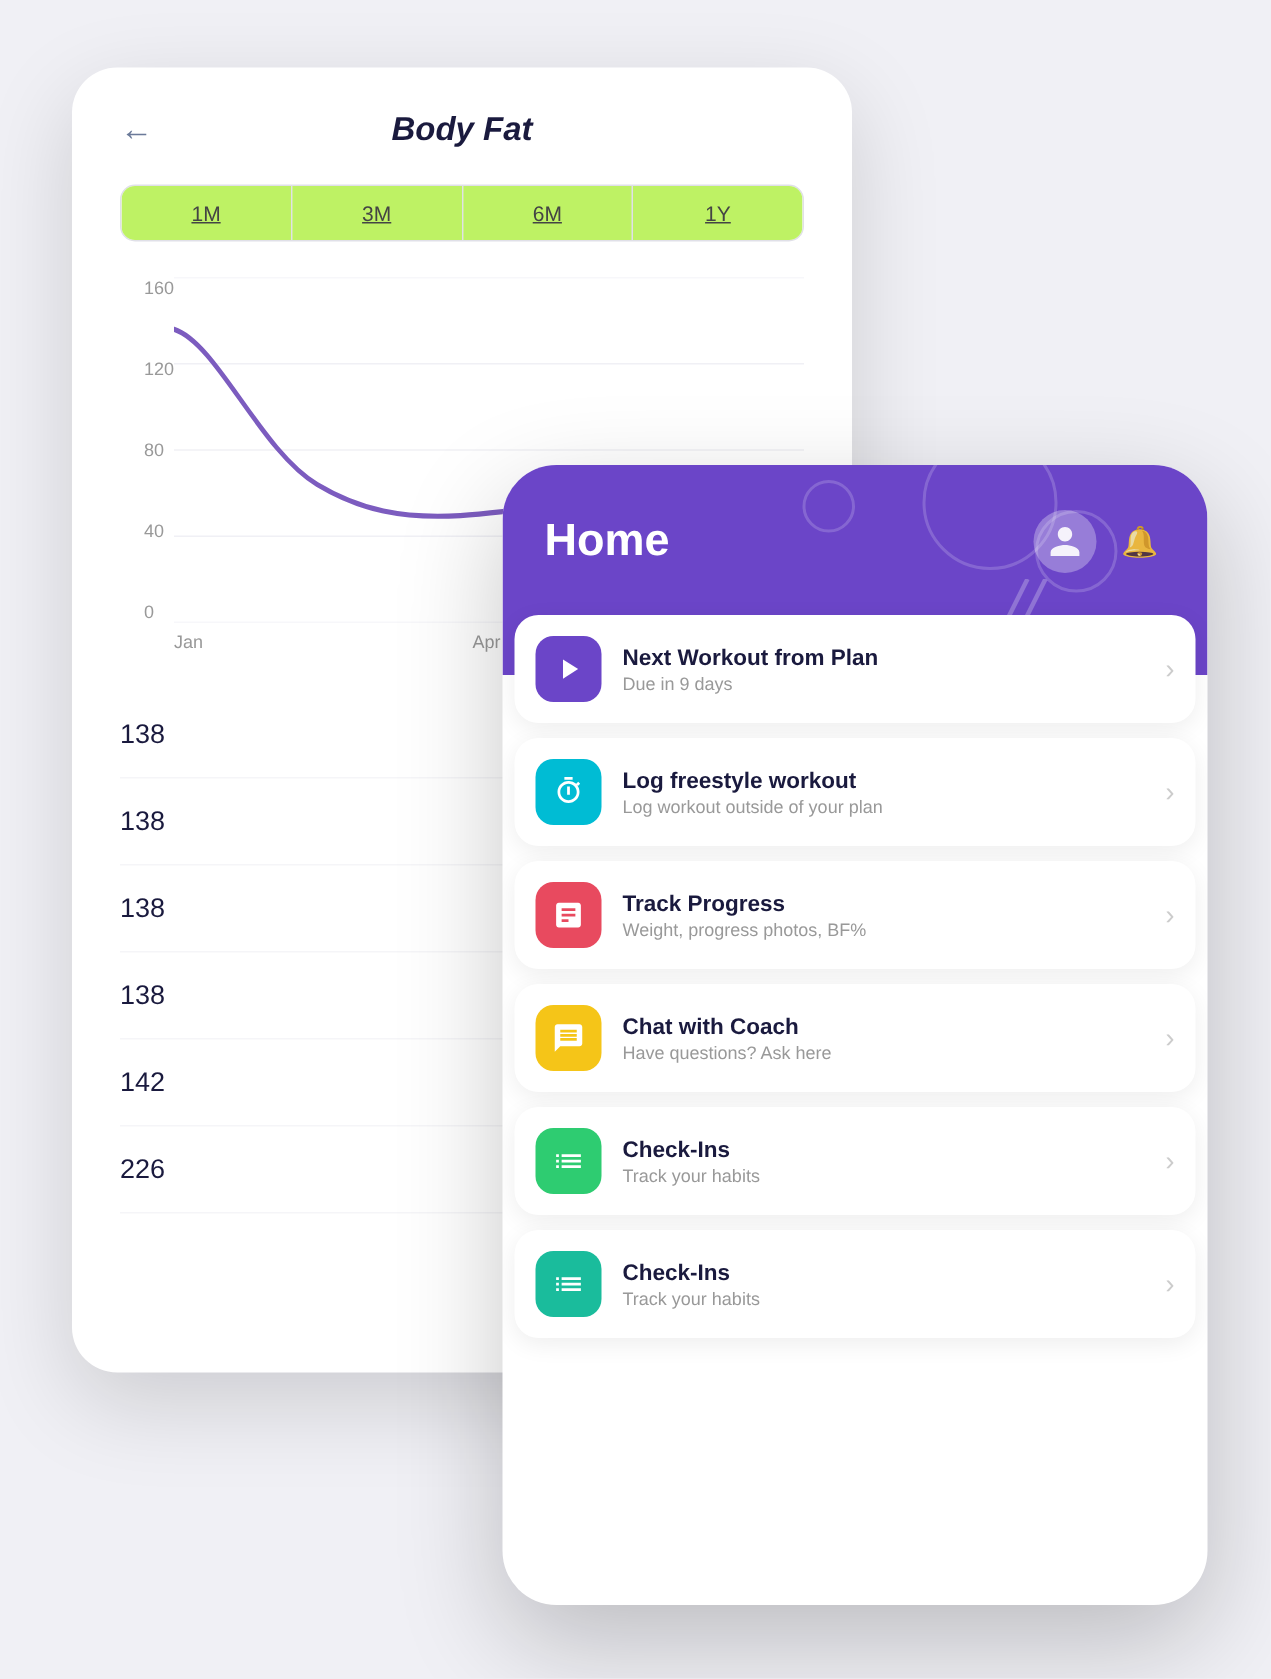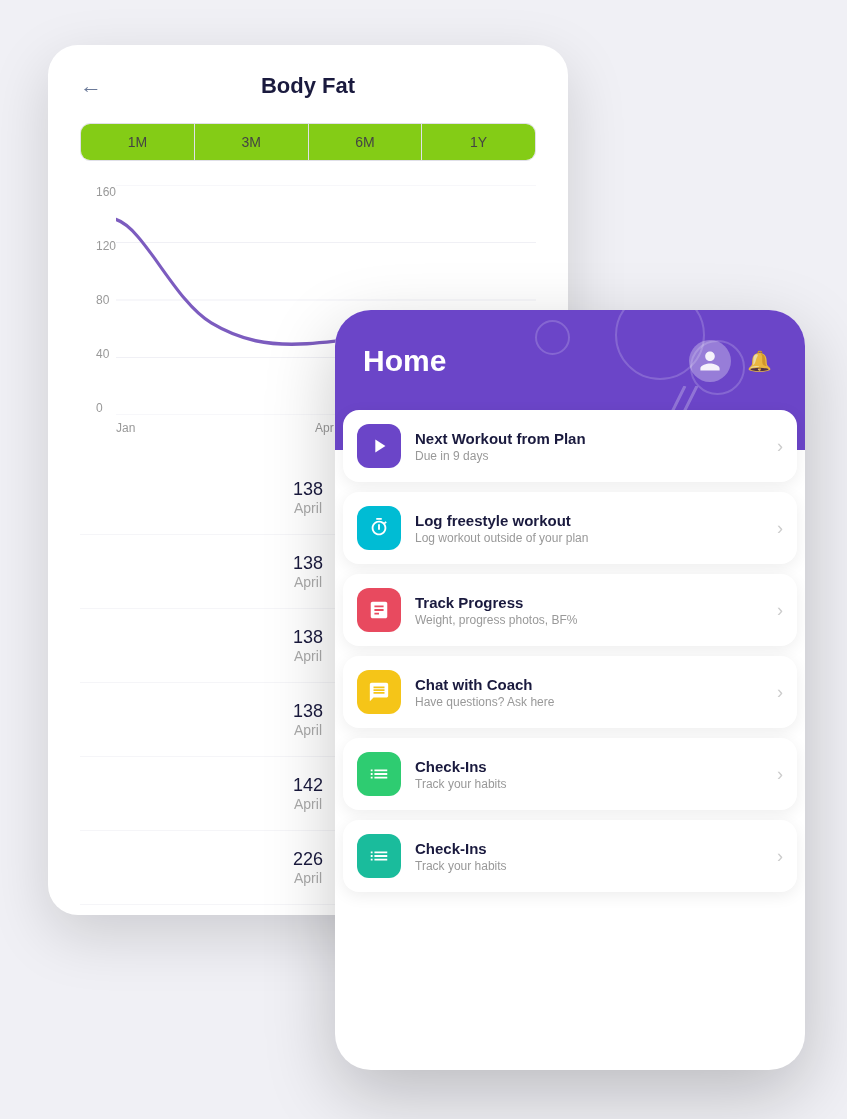--- a/index.html
+++ b/index.html
@@ -45,41 +45,43 @@
       font-size: 22px;
       cursor: pointer;
       background: none;
       border: none;
     }
 
     .card-title {
       font-size: 22px;
       font-weight: 700;
       color: #1a1a3e;
+      font-style: italic;
     }
 
     
     .time-tabs {
       display: flex;
       border: 1.5px solid #e0e0e8;
       border-radius: 10px;
       overflow: hidden;
       margin-bottom: 24px;
     }
 
     .time-tab {
       flex: 1;
       text-align: center;
       padding: 10px 0;
       font-size: 14px;
       font-weight: 500;
       color: #444;
       cursor: pointer;
       border-right: 1.5px solid #e0e0e8;
-      background: #84cc16;
+      background: #bef264;
+      text-decoration: underline;
     }
 
     .time-tab:last-child { border-right: none; }
 
     
     .chart-area {
       position: relative;
       height: 260px;
       margin-bottom: 16px;
     }
@@ -184,21 +186,20 @@
       display: flex;
       flex-direction: column;
     }
 
     .weight-row {
       display: flex;
       align-items: center;
       justify-content: space-between;
       padding: 18px 0;
       border-bottom: 1px solid #f5f5f8;
-      flex-direction: column;
     }
 
     .weight-val {
       font-size: 18px;
       font-weight: 500;
       color: #1a1a3e;
     }
 
     .weight-date {
       font-size: 14px;

